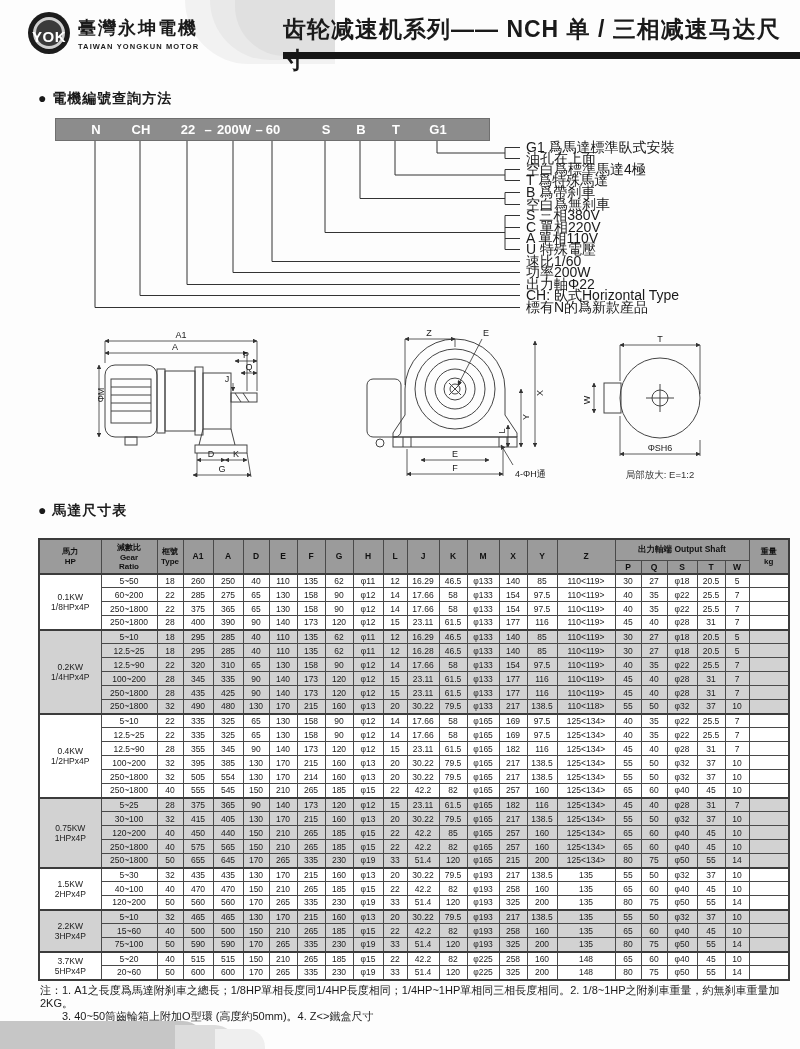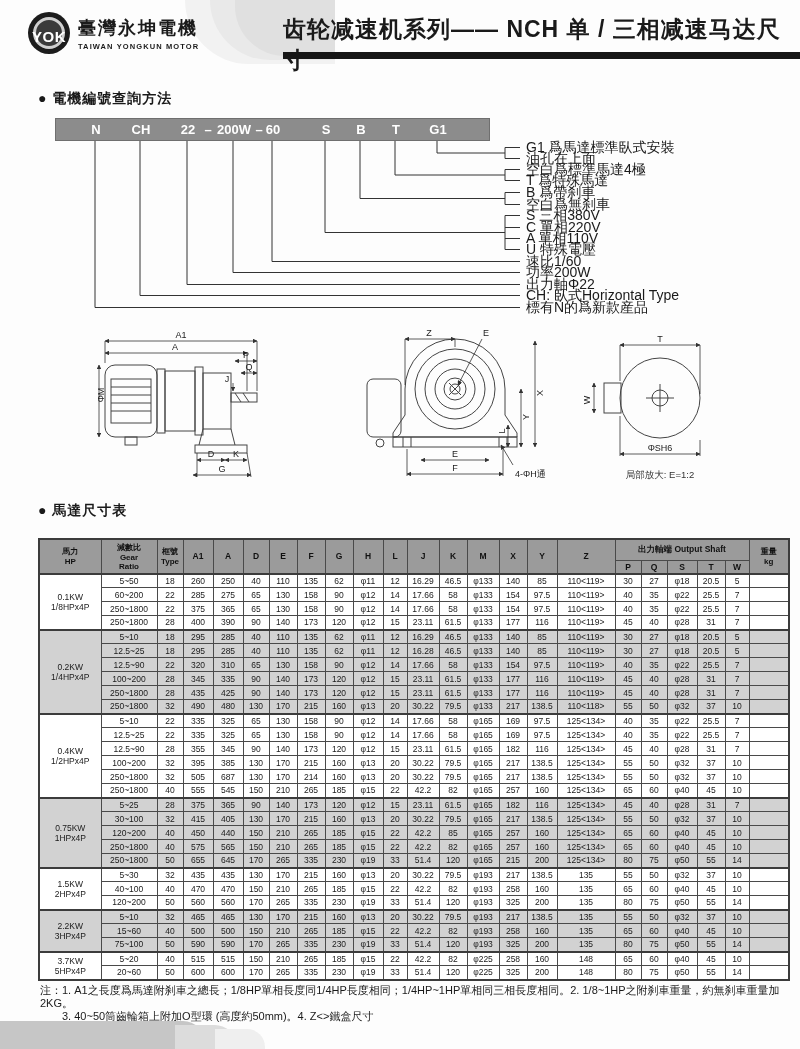--- a/index.html
+++ b/index.html
@@ -680,21 +680,21 @@
             <td>50</td>
             <td>φ32</td>
             <td>37</td>
             <td>10</td>
             <td></td>
           </tr>
           <tr>
             <td>250~1800</td>
             <td>32</td>
             <td>505</td>
-            <td>687</td>
+            <td>554</td>
             <td>130</td>
             <td>170</td>
             <td>214</td>
             <td>160</td>
             <td>φ13</td>
             <td>20</td>
             <td>30.22</td>
             <td>79.5</td>
             <td>φ165</td>
             <td>217</td>

